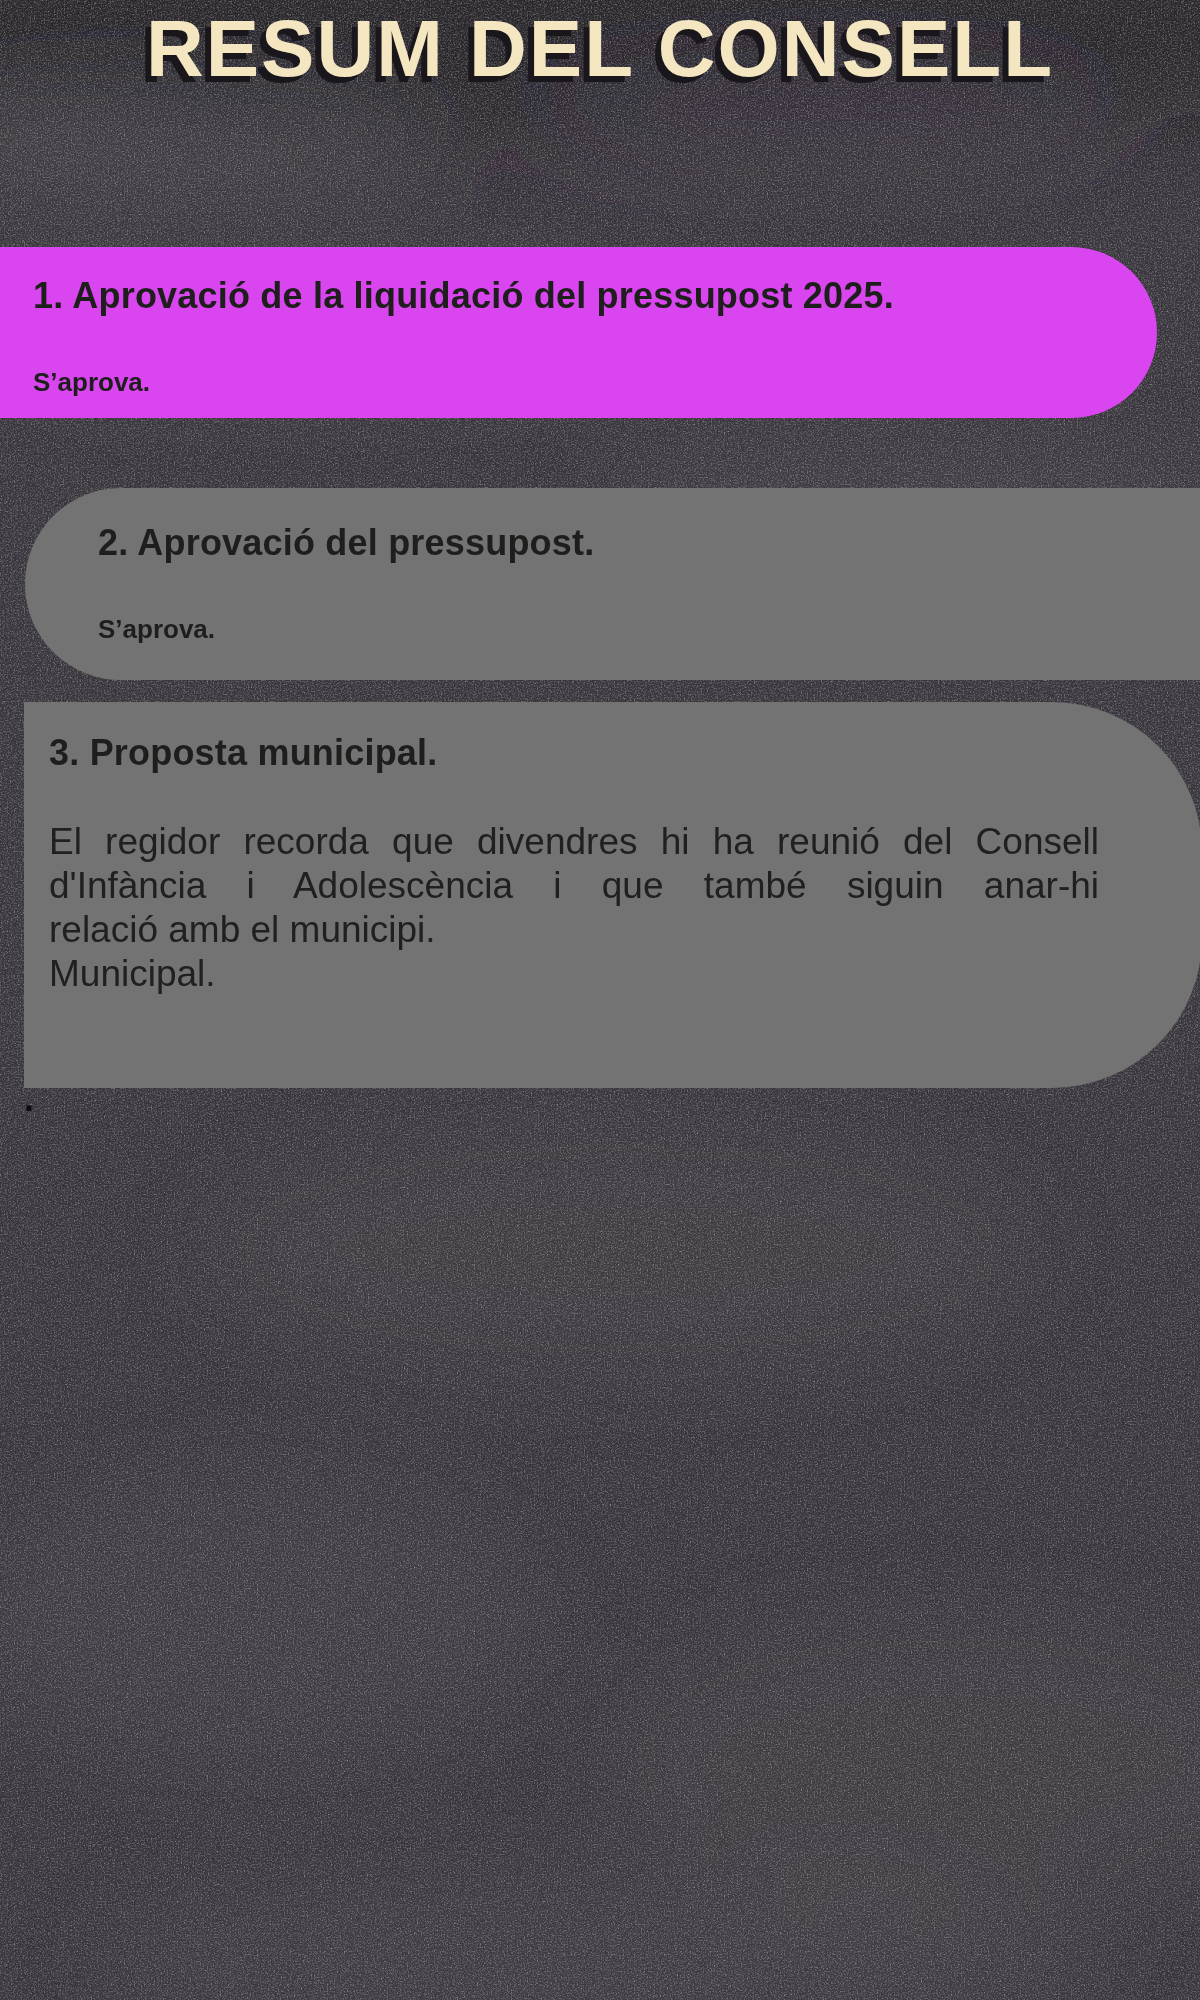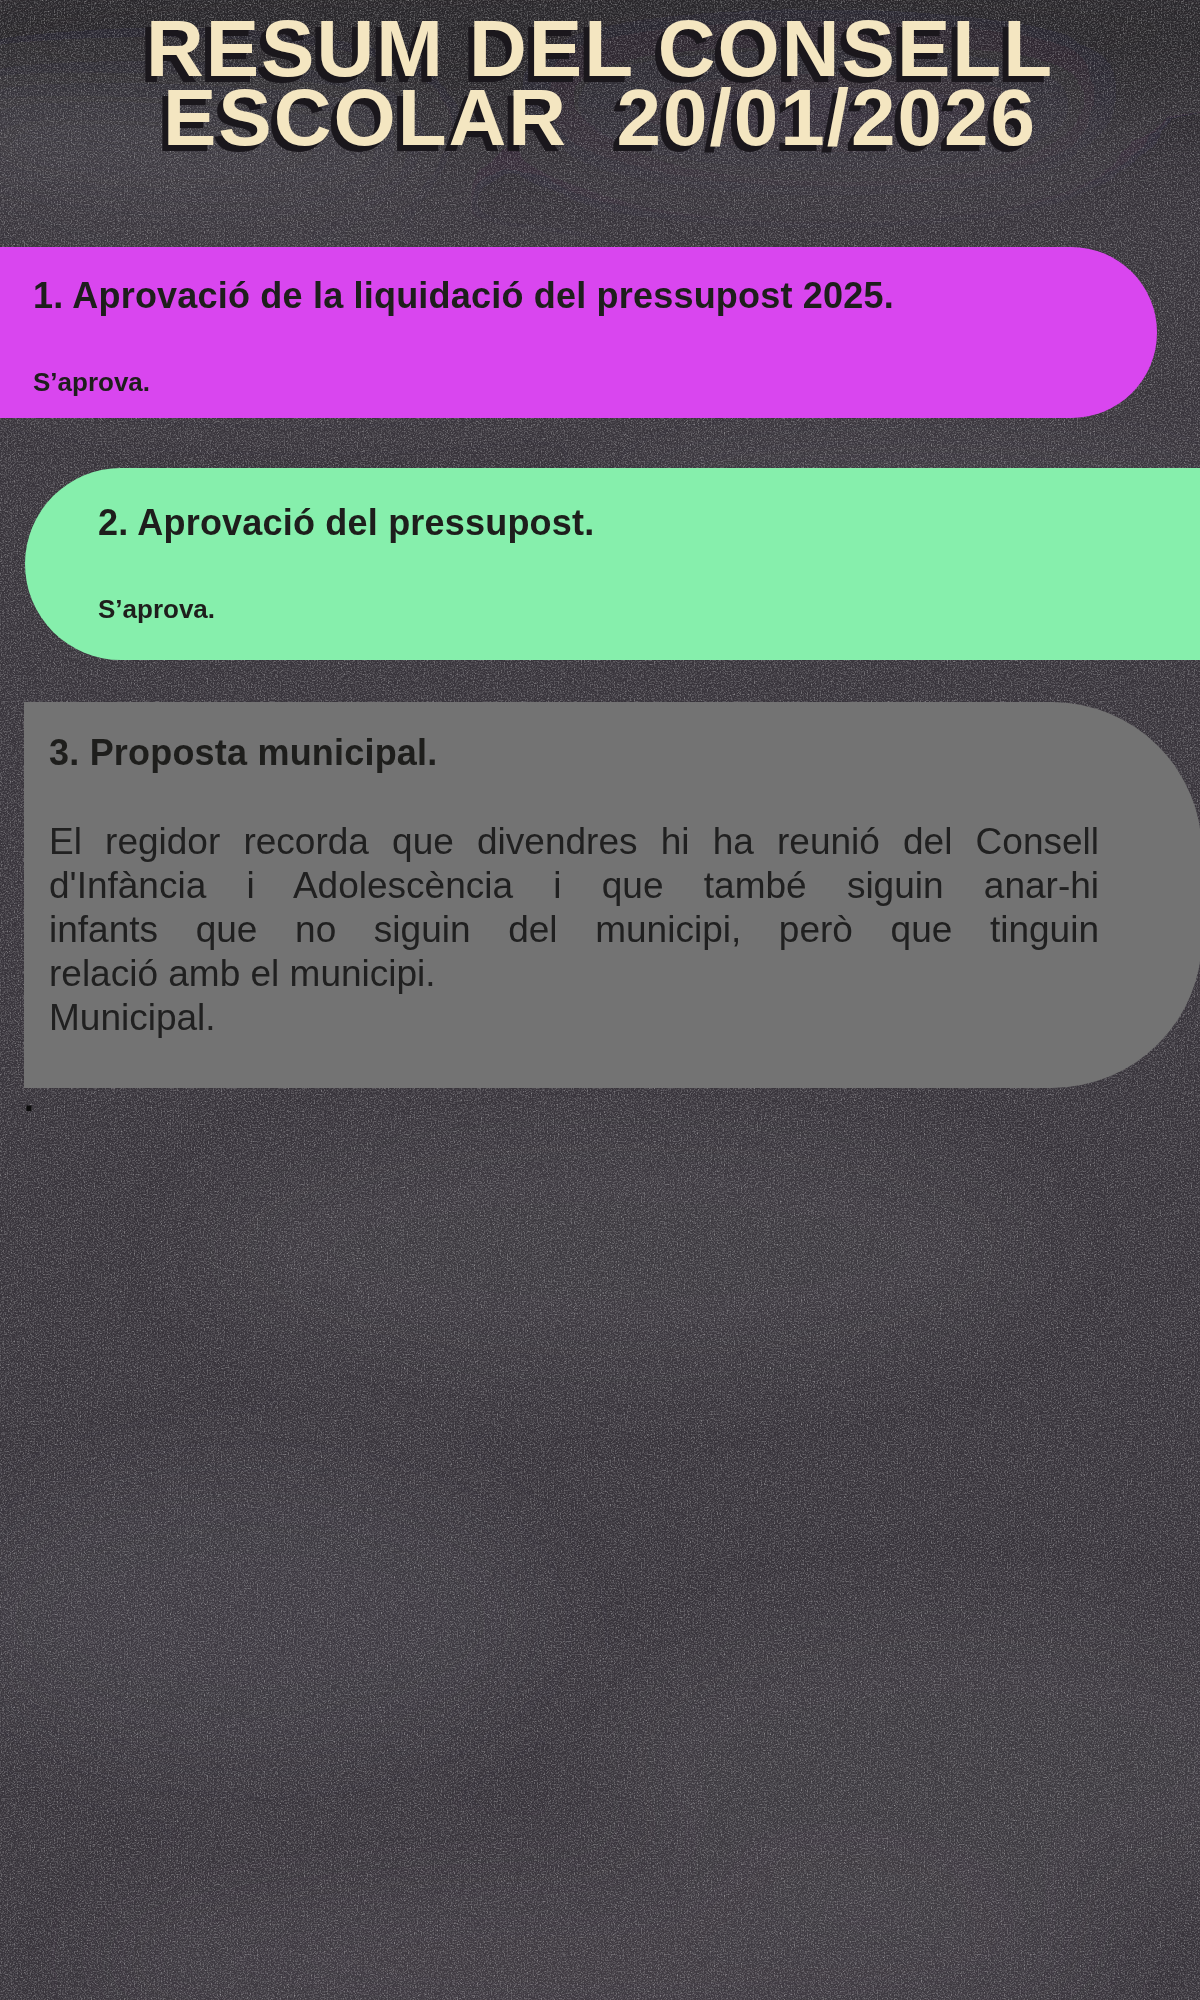--- a/index.html
+++ b/index.html
@@ -96,39 +96,37 @@
       <ellipse cx="620" cy="1250" rx="430" ry="130" fill="#8d8894" opacity="0.07"></ellipse>
       <ellipse cx="250" cy="1620" rx="300" ry="150" fill="#8d8894" opacity="0.08"></ellipse>
       <ellipse cx="950" cy="1760" rx="350" ry="150" fill="#8d8894" opacity="0.07"></ellipse>
       <ellipse cx="600" cy="1960" rx="520" ry="90" fill="#8d8894" opacity="0.09"></ellipse>
     </g>
     <rect width="1200" height="2000" filter="url(#speck)" opacity="0.5"></rect>
   </svg>
 
   <h1 class="title" style="color: rgb(244, 230, 193);">
     <span class="title-line">RESUM DEL CONSELL</span>
-    <span class="title-line">ESCOLAR  20/01/2026</span>
   </h1>
 
   <section class="card card-green" style="background-color: #d946ef;">
     <h2>1. Aprovació de la liquidació del pressupost 2025.</h2>
     <p class="body">S’aprova.</p>
   </section>
 
-  <section class="card card-blue" style="background-color: #86efac;">
+  <section class="card card-blue" style="background-color: #737373; margin-top: 20px;">
     <h2>2. Aprovació del pressupost.</h2>
     <p class="body">S’aprova.</p>
   </section>
 
   <section class="card card-pink" style="background-color: #737373; margin-left: 24px;">
     <h2>3. Proposta municipal.</h2>
     <p class="pink-paragraph pp-start">
       <span class="line stretch">El regidor recorda que divendres hi ha reunió del Consell</span>
       <span class="line stretch">d'Infància i Adolescència i que també siguin anar-hi</span>
-      <span class="line stretch">infants que no siguin del municipi, però que tinguin</span>
       <span class="line">relació amb el municipi.</span>
     </p>
     <p class="pink-paragraph">
       <span class="line">Municipal.</span>
     </p>
   </section>
 
   <div class="trailing-dot">.</div>
 
 </div>

